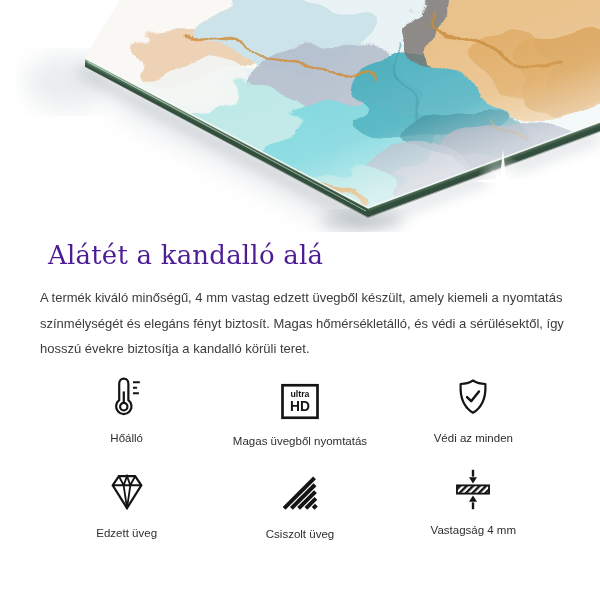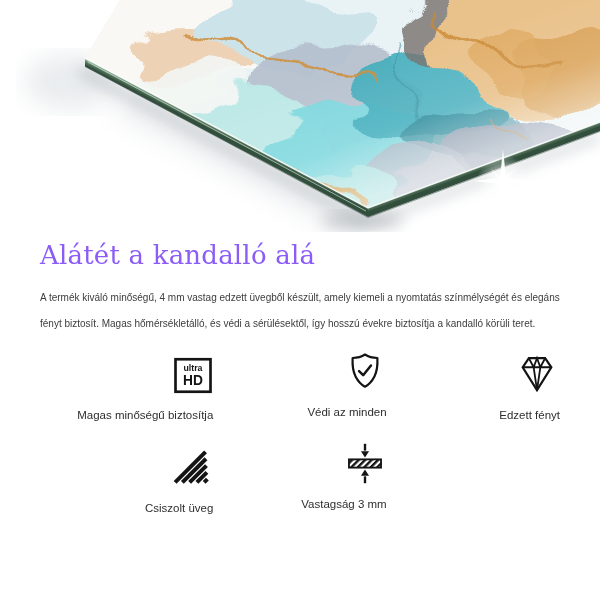--- a/index.html
+++ b/index.html
@@ -1,26 +1,26 @@
 <!DOCTYPE html>
 <html><head>
 <meta charset="utf-8">
 <style>
   html,body{margin:0;padding:0;background:#ffffff;}
   .page{position:relative;width:600px;height:600px;background:#ffffff;overflow:hidden;
         font-family:"Liberation Sans",sans-serif;}
   .hero{position:absolute;top:0;left:0;width:600px;height:232px;}
   .content{position:absolute;top:232px;left:0;width:600px;padding:0 40px;box-sizing:border-box;}
-  .title{margin:5px 0 0 0;font-family:"DejaVu Serif","Liberation Serif",serif;font-weight:400;
-         font-size:26px;line-height:36px;color:#8b5cf6;letter-spacing:.2px;}
+  .title{margin:5px 0 0 8px;font-family:"DejaVu Serif","Liberation Serif",serif;font-weight:400;
+         font-size:26px;line-height:36px;color:#4c1d95;letter-spacing:.2px;}
   .title span{display:block;}
-  .desc{margin:12px 0 0 0;width:524px;font-size:10px;line-height:25.5px;color:#3c3c3c;}
+  .desc{margin:12px 0 0 0;width:524px;font-size:13px;line-height:25.5px;color:#3c3c3c;}
   .features{margin-top:9px;display:grid;grid-template-columns:repeat(3,1fr);row-gap:15px;
             width:520px;}
-  .feature{display:flex;flex-direction:column;align-items:flex-end;}
+  .feature{display:flex;flex-direction:column;align-items:center;}
   .icon-box{height:49px;display:flex;align-items:flex-end;justify-content:center;}
   .flabel{margin-top:11px;font-size:11.5px;line-height:14px;color:#2e2e2e;text-align:center;}
   svg{display:block;}
 </style>
 </head>
 <body>
 
 <div class="page">
 
   <div class="hero">
@@ -120,50 +120,63 @@
 
   <div class="content">
     <h1 class="title">
       <span>Alátét a kandalló alá</span>
     </h1>
 
     <p class="desc">A termék kiváló minőségű, 4 mm vastag edzett üvegből készült, amely kiemeli a nyomtatás színmélységét és elegáns fényt biztosít. Magas hőmérsékletálló, és védi a sérülésektől, így hosszú évekre biztosítja a kandalló körüli teret.</p>
 
     <div class="features">
 
+      <div class="feature">
+        <div class="icon-box">
+          <svg width="44" height="48" viewBox="0 0 48 48">
+            <path d="M15.5,10.5 C15.5,7.2 17.6,5 20.5,5 C23.4,5 25.5,7.2 25.5,10.5 L25.5,28.6 A8.4,8.4 0 1 1 15.5,28.6 Z" fill="none" stroke="#141414" stroke-width="2.4"></path>
+            <circle cx="20.5" cy="35.6" r="4" fill="none" stroke="#141414" stroke-width="2.4"></circle>
+            <line x1="20.5" y1="19" x2="20.5" y2="31" stroke="#141414" stroke-width="2.4"></line>
+            <line x1="30.5" y1="9" x2="38" y2="9" stroke="#141414" stroke-width="2.2"></line>
+            <line x1="30.5" y1="15" x2="35" y2="15" stroke="#141414" stroke-width="2.2"></line>
+            <line x1="30.5" y1="21" x2="37" y2="21" stroke="#141414" stroke-width="2.2"></line>
+          </svg>
+        </div>
+        <div class="flabel">Hőálló</div>
+      </div>
 
       <div class="feature">
         <div class="icon-box" style="padding-bottom:3px;">
           <svg width="40" height="37" viewBox="0 0 48 44">
             <rect x="3" y="2.5" width="42" height="39" fill="none" stroke="#141414" stroke-width="3.2"></rect>
             <text x="24" y="16.5" text-anchor="middle" font-family="Liberation Sans, sans-serif" font-size="10.5" font-weight="bold" fill="#141414">ultra</text>
             <text x="24" y="34" text-anchor="middle" font-family="Liberation Sans, sans-serif" font-size="16.5" font-weight="bold" fill="#141414">HD</text>
           </svg>
         </div>
-        <div class="flabel">Magas minőségű biztosítja</div>
+        <div class="flabel">Magas üvegből nyomtatás</div>
       </div>
 
       <div class="feature">
         <div class="icon-box">
           <svg width="44" height="45" viewBox="0 0 48 48">
             <path d="M24,5.5 C27.5,7.8 32.5,9.2 37.5,9.3 C37.8,15 37.3,23.5 34.3,29.4 C31.4,35 27.2,38.9 24,40.6 C20.8,38.9 16.6,35 13.7,29.4 C10.7,23.5 10.2,15 10.5,9.3 C15.5,9.2 20.5,7.8 24,5.5 Z" fill="none" stroke="#141414" stroke-width="2.4" stroke-linejoin="round"></path>
             <path d="M17.5,23.5 L22,28 L30.5,17.5" fill="none" stroke="#141414" stroke-width="2.7" stroke-linecap="round" stroke-linejoin="round"></path>
           </svg>
         </div>
         <div class="flabel">Védi az minden</div>
       </div>
 
       <div class="feature">
         <div class="icon-box" style="padding-bottom:3px;">
           <svg width="46" height="42" viewBox="0 0 48 44">
             <path d="M9,16 L15.5,6.5 L32.5,6.5 L39,16 L24,40 Z" fill="none" stroke="#141414" stroke-width="2.3"></path>
             <path d="M9,16 L39,16 M15.5,6.5 L20.5,16 L24,6.5 L27.5,16 L32.5,6.5 M20.5,16 L24,40 L27.5,16" fill="none" stroke="#141414" stroke-width="1.9"></path>
           </svg>
         </div>
-        <div class="flabel">Edzett fényt</div>
+        <div class="flabel">Edzett üveg</div>
       </div>
 
       <div class="feature">
         <div class="icon-box" style="padding-bottom:4px;">
           <svg width="44" height="40" viewBox="0 0 48 44">
             <g stroke="#141414" stroke-width="4.4" fill="none">
               <path d="M6.5,40 L40,6.5"></path>
               <path d="M14.5,40 L40.5,14"></path>
               <path d="M22.5,40 L41,21.5"></path>
               <path d="M30.5,40 L41.5,29"></path>
@@ -183,18 +196,18 @@
                 <rect width="2.6" height="5" fill="#141414"></rect>
               </pattern>
             </defs>
             <rect x="6.5" y="19.5" width="35" height="9" fill="url(#hp)" stroke="#141414" stroke-width="2"></rect>
             <line x1="24" y1="2.5" x2="24" y2="10" stroke="#141414" stroke-width="2.6"></line>
             <path d="M24,17.5 L19.6,10.6 L28.4,10.6 Z" fill="#141414"></path>
             <line x1="24" y1="45.5" x2="24" y2="38" stroke="#141414" stroke-width="2.6"></line>
             <path d="M24,30.5 L19.6,37.4 L28.4,37.4 Z" fill="#141414"></path>
           </svg>
         </div>
-        <div class="flabel">Vastagság 3 mm</div>
+        <div class="flabel">Vastagság 4 mm</div>
       </div>
 
     </div>
   </div>
 </div>
 
 </body></html>

